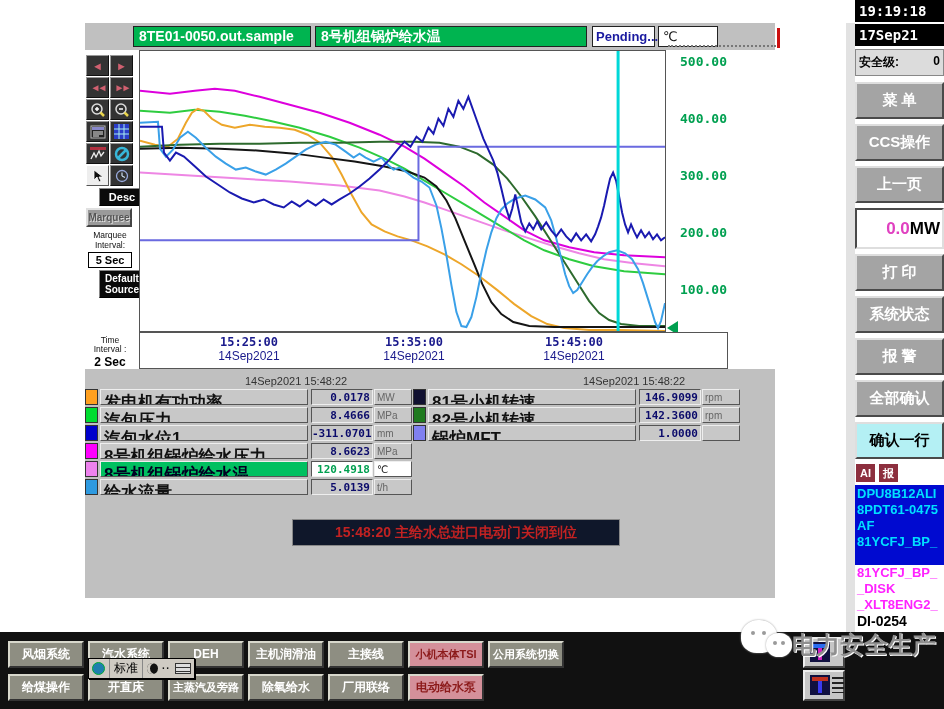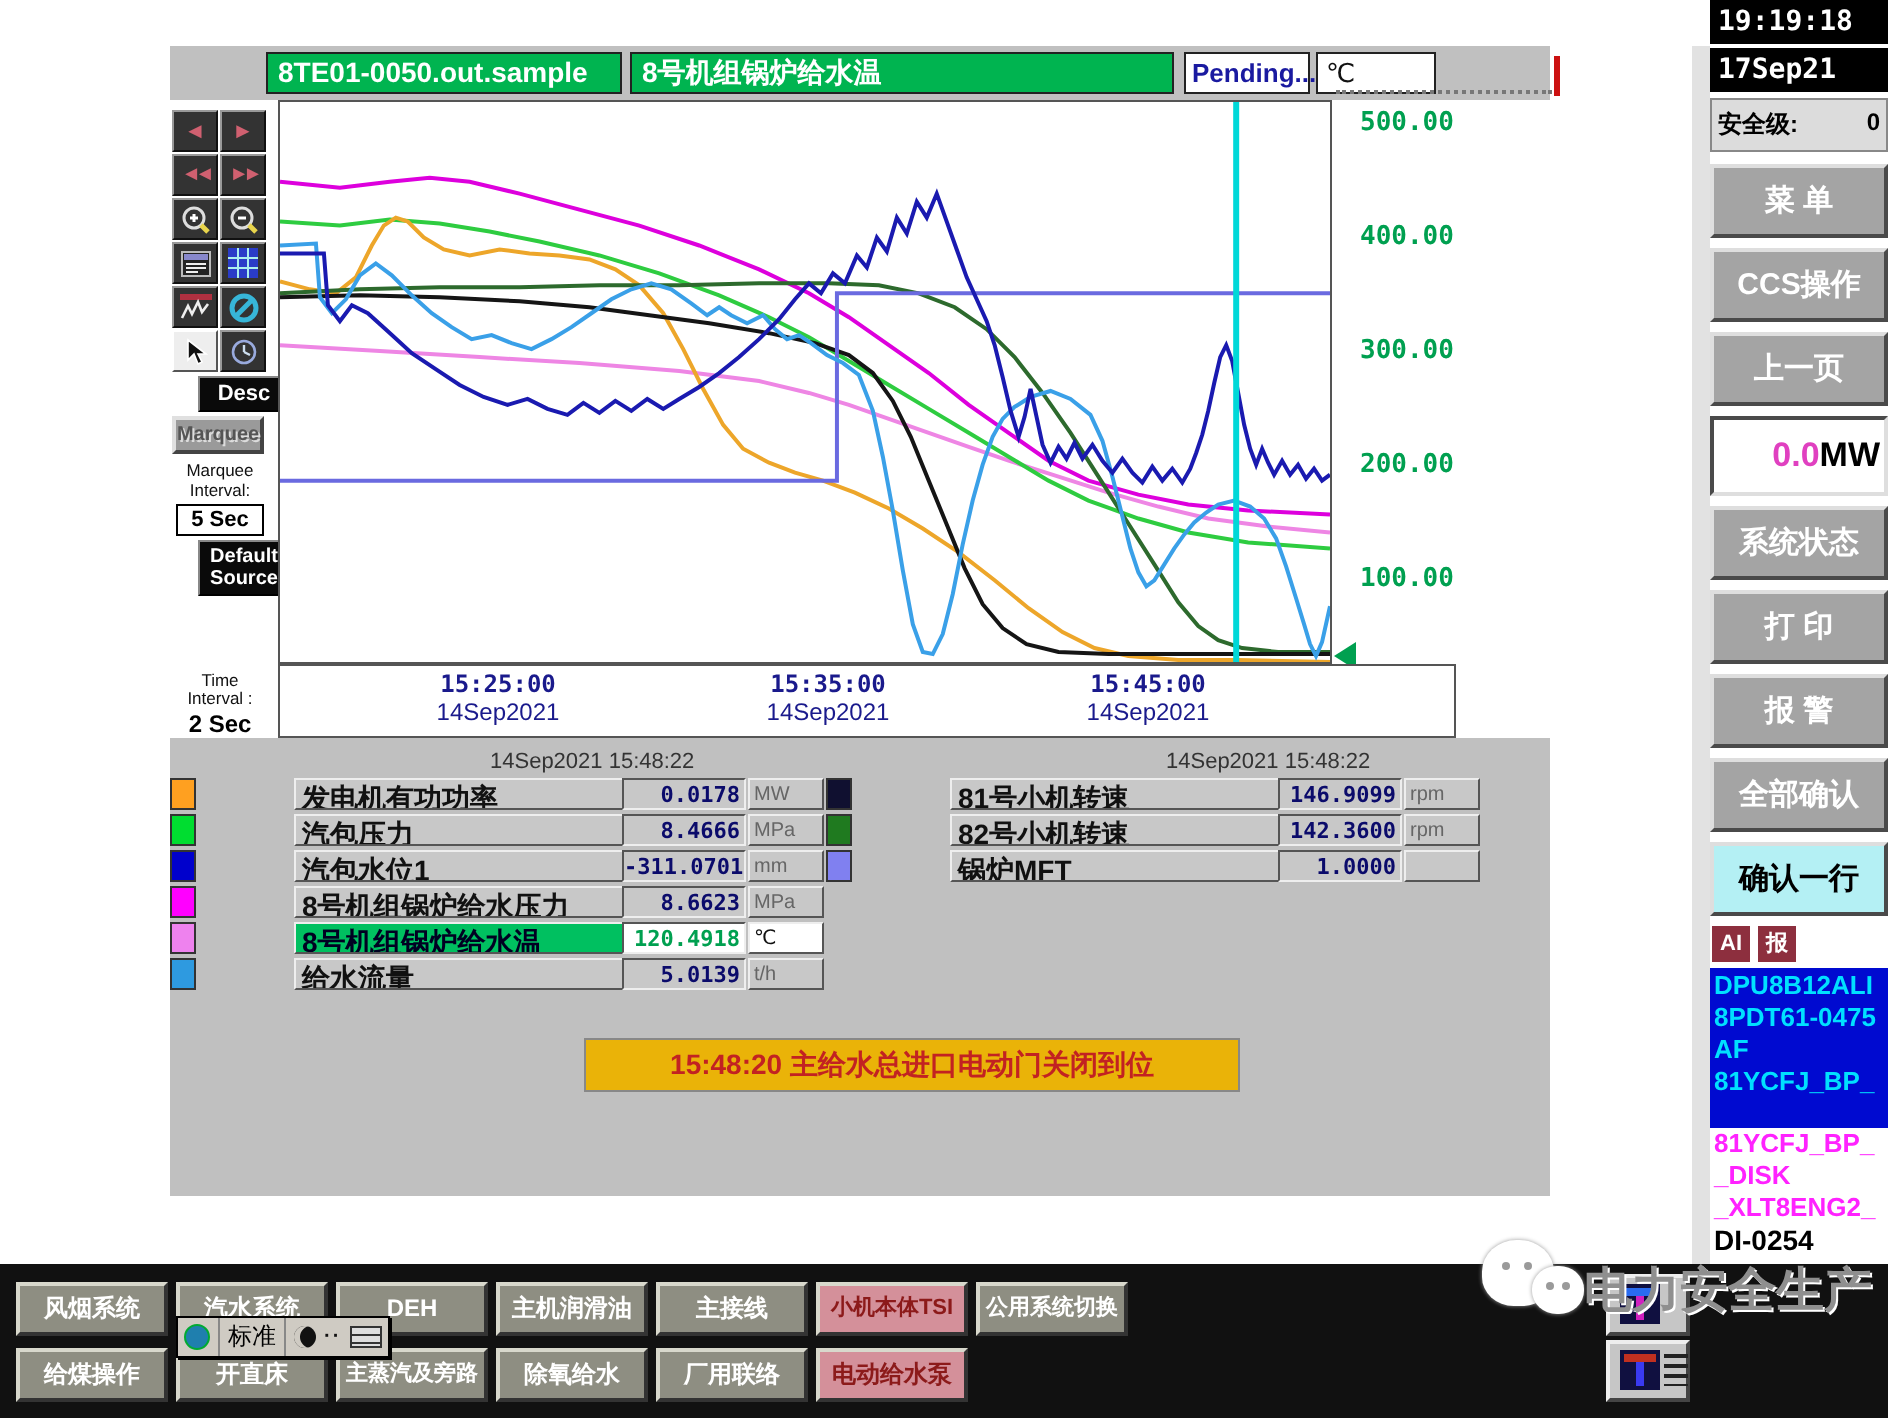--- a/index.html
+++ b/index.html
@@ -31,28 +31,28 @@
   .ytick{position:absolute;left:4px;color:#00a050;font-weight:bold;font-size:13px;font-family:"DejaVu Sans Mono",monospace;}
   #ydots{position:absolute;left:668px;top:45px;width:108px;border-top:2px dotted #777;}
   #cursor-tri{position:absolute;left:667px;top:321px;width:0;height:0;border-top:7px solid transparent;border-bottom:7px solid transparent;border-right:11px solid #00a050;}
   
   #grayarea{position:absolute;left:85px;top:369px;width:690px;height:229px;background:#c0c0c0;}
   .stamp{position:absolute;top:6px;color:#333;font-size:11px;}
   
   .legend{position:absolute;}
   .lrow{position:relative;height:17px;margin-bottom:1px;}
   .sw{position:absolute;left:0;top:0;width:13px;height:16px;border:1px solid #333;}
-  .lname{position:absolute;left:15px;top:0;width:208px;height:16px;background:#c8c8c8;border:1px solid;border-color:#eee #555 #555 #eee;font-weight:bold;font-size:14px;color:#111;padding:1px 0 0 3px;white-space:nowrap;overflow:hidden;margin-left:47px;}
+  .lname{position:absolute;left:15px;top:0;width:208px;height:16px;background:#c8c8c8;border:1px solid;border-color:#eee #555 #555 #eee;font-weight:bold;font-size:17px;color:#111;padding:1px 0 0 3px;white-space:nowrap;overflow:hidden;}
   .lval{position:absolute;left:226px;top:0;width:62px;height:16px;background:#c8c8c8;border:1px solid;border-color:#555 #eee #eee #555;font-weight:bold;font-size:11px;color:#0b0b6b;text-align:right;padding:1px 2px 0 0;font-family:"DejaVu Sans Mono",monospace;}
   .lunit{position:absolute;left:289px;top:0;width:38px;height:16px;background:#c8c8c8;border:1px solid;border-color:#eee #555 #555 #eee;font-size:10px;color:#666;padding:2px 0 0 2px;}
   .lrow.hl .lname{background:#00c060;color:#002;}
   .lrow.hl .lval{background:#fff;color:#00a050;}
   .lrow.hl .lunit{background:#fff;color:#111;}
   
-  #alarmbox{position:absolute;left:292px;top:519px;width:328px;height:27px;background:#eab308;border:1px solid #888;color:#c22222;font-weight:bold;font-size:14px;line-height:25px;text-align:center;white-space:nowrap;}
+  #alarmbox{position:absolute;left:292px;top:519px;width:328px;height:27px;background:#0f172a;border:1px solid #888;color:#c22222;font-weight:bold;font-size:14px;line-height:25px;text-align:center;white-space:nowrap;}
   
   #rightpanel{position:absolute;left:855px;top:0;width:89px;height:709px;background:#fff;}
   .clockbox{background:#000;color:#fff;font-weight:bold;font-family:"DejaVu Sans Mono",monospace;font-size:14px;padding:3px 4px;margin-bottom:2px;}
   #seclevel{background:#dcdcdc;border:1px solid #888;color:#000;font-weight:bold;font-size:12px;padding:4px 3px;display:flex;justify-content:space-between;margin:3px 0 6px 0;}
   .menubtn{background:#a4a4a4;border:2px solid;border-color:#dedede #4a4a4a #4a4a4a #dedede;color:#fff;font-weight:bold;font-size:15px;text-align:center;padding:7px 0;margin-bottom:5px;cursor:pointer;white-space:nowrap;}
   .menubtn.cyan{background:#b4f0f4;color:#000;}
   #powerbox{background:#fff;border:2px solid;border-color:#4a4a4a #dedede #dedede #4a4a4a;text-align:right;padding:8px 2px;margin-bottom:5px;font-family:"DejaVu Sans Mono",monospace;font-weight:bold;font-size:17px;}
   #powerbox .pv{color:#e040c0;}
   #powerbox .pu{color:#000;}
   #taglist{font-weight:bold;font-size:13px;line-height:16px;}
@@ -292,22 +292,22 @@
     <div class="clockbox">17Sep21</div>
     <div id="seclevel">
       <span>安全级:</span>
       <span>0</span>
     </div>
     <div id="menubtns">
         <div class="menubtn">菜 单</div>
         <div class="menubtn">CCS操作</div>
         <div class="menubtn">上一页</div>
         <div id="powerbox"><span class="pv">0.0</span><span class="pu">MW</span></div>
+        <div class="menubtn">打 印</div>
         <div class="menubtn">系统状态</div>
-        <div class="menubtn">打 印</div>
         <div class="menubtn">报 警</div>
         <div class="menubtn">全部确认</div>
         <div class="menubtn cyan">确认一行</div>
       </div>
     <div id="taglist">
         <div class="chiprow">
           <span class="chip">AI</span>
           <span class="chip">报</span>
         </div>
         <div id="bluetags">

